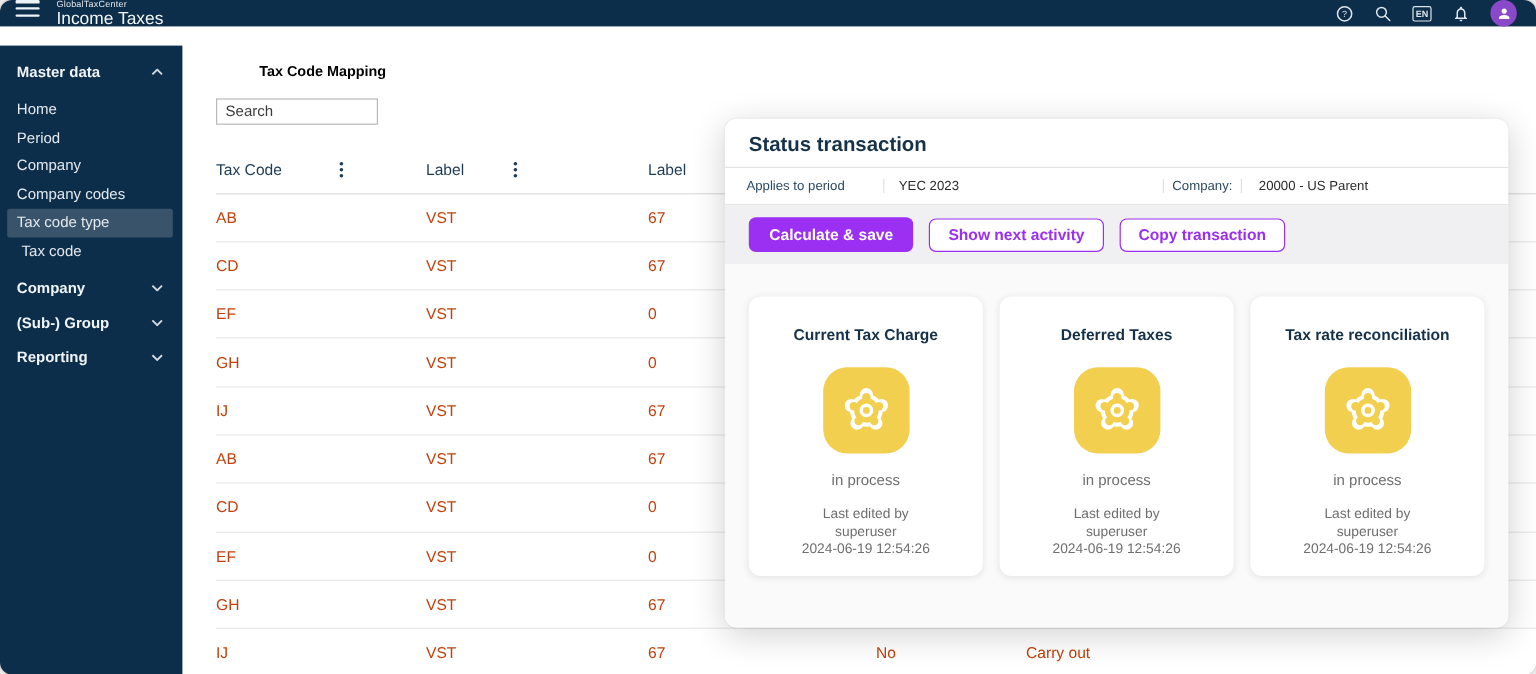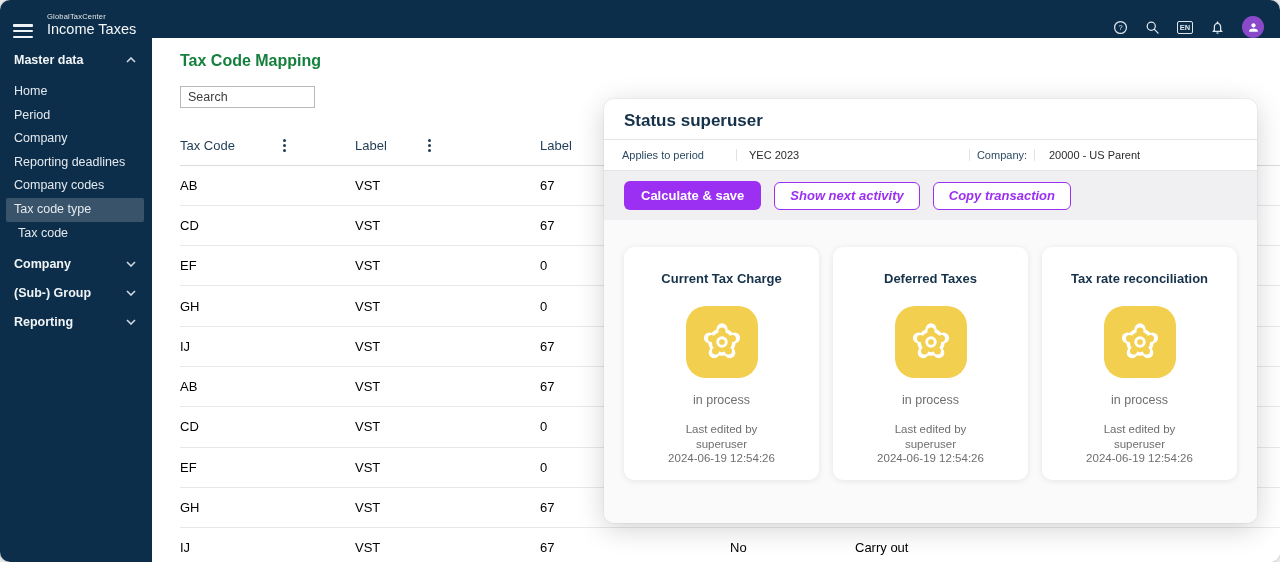--- a/index.html
+++ b/index.html
@@ -2,22 +2,22 @@
 <html><head>
 <meta charset="utf-8">
 <style>
   * { margin:0; padding:0; box-sizing:border-box; }
   html,body { background:#e9e9e9; }
   body { font-family:"Liberation Sans", sans-serif; }
   .screen { position:relative; width:1280px; height:562px; background:#fff;
             border-radius:10px; overflow:hidden; box-shadow:0 0 0 1px rgba(0,0,0,.08); }
 
   
-  .topbar { position:absolute; left:0; top:0; width:1280px; height:38px;
-            background:#0d2e4a; display:flex; align-items:flex-end; z-index:5; }
+  .topbar { position:absolute; left:0; top:0; width:1280px; height:22px;
+            background:#0d2e4a; display:flex; align-items:flex-start; z-index:5; }
   .burger { width:20px; height:14px; margin-left:13px; display:flex; flex-direction:column;
             justify-content:space-between; cursor:pointer; }
   .burger span { display:block; height:2.5px; background:#eef3f6; border-radius:1px; }
   .brand { margin-left:14px; color:#fff; line-height:1.1; }
   .brand-small { font-size:7.5px; color:rgba(255,255,255,.88); letter-spacing:.2px; }
   .brand-big { font-size:14.5px; color:#f2f6f8; margin-top:1px; }
   .top-icons { margin-left:auto; display:flex; align-items:center; gap:17px; margin-right:16px; }
   .tb-icon { width:15px; height:15px; display:flex; align-items:center; justify-content:center; cursor:pointer; }
   .tb-icon svg { display:block; }
   .lang-badge { min-width:16px; height:13px; border:1.2px solid #dde6ec; border-radius:2px;
@@ -36,56 +36,56 @@
   .side-list { list-style:none; margin-bottom:4px; }
   .side-item { line-height:23.6px; height:23.6px; padding-left:8px; margin:0 8px 0 6px;
                color:#e3e9ee; cursor:pointer; border-radius:2px; white-space:nowrap; }
   .side-item.selected { background:rgba(255,255,255,.18); }
   .side-item.indent { padding-left:12px; }
   .chev { display:block; }
 
   
   .main { position:absolute; left:152px; top:38px; width:1128px; height:524px;
           background:#fff; padding:14px 0 0 28px; }
-  .page-title { font-size:16px; font-weight:bold; color:#15803d; }
+  .page-title { font-size:12px; font-weight:bold; color:#000000;margin-left:36px; }
   .search-input { display:block; margin-top:16px; width:135px; height:22px;
                   border:1px solid #b9b9b9; border-radius:0; padding:0 7px;
                   font-size:12.5px; color:#333; font-family:"Liberation Sans",sans-serif; outline:none; }
   .search-input::placeholder { color:#3c3c3c; opacity:1; }
   table.grid { margin-top:18px; width:1100px; border-collapse:collapse; table-layout:fixed; }
   table.grid col.c1{width:175px} table.grid col.c2{width:185px} table.grid col.c3{width:190px}
   table.grid col.c4{width:125px} table.grid col.c5{width:auto}
   table.grid th { height:39px; text-align:left; font-size:13px; font-weight:500; color:#1f3c56;
                   border-bottom:1px solid #dcdcdc; vertical-align:middle; }
   .th-inner { display:flex; align-items:center; }
   .dots { display:inline-flex; flex-direction:column; gap:2.2px; cursor:pointer; padding:2px; }
   .dots i { width:3px; height:3px; border-radius:50%; background:#1f3c56; }
   th:nth-child(1) .dots { margin-left:46px; }
   th:nth-child(2) .dots { margin-left:39px; }
-  table.grid td { height:40.3px; font-size:13px; color:#000000;
+  table.grid td { height:40.3px; font-size:13px; color:#c2410c;
                   border-bottom:1px solid #e8e8e8; vertical-align:middle; }
 
   
   .modal { position:absolute; left:604px; top:99px; width:653px; height:424px; background:#fff;
            border-radius:10px; box-shadow:0 6px 28px rgba(0,0,0,.18), 0 0 0 1px rgba(0,0,0,.03);
            z-index:10; display:flex; flex-direction:column; overflow:hidden; }
   .modal-title { height:41px; padding:12px 20px 0; font-size:17px; font-weight:bold;
                  color:#16324a; border-bottom:1px solid #e4e4e4; }
   .modal-fields { height:31px; display:flex; align-items:center; border-bottom:1px solid #e4e4e4;
                   font-size:11px; }
   .mf-cell { display:flex; align-items:center; border-right:1px solid #e2e2e2; }
   .mf-period-label { width:133px; padding-left:18px; color:#2c4a63; }
   .mf-period-value { width:233px; padding-left:12px; color:#2b2b2b; cursor:pointer; }
   .mf-company-label { width:65px; justify-content:center; color:#2c4a63; }
   .mf-company-value { flex:1; padding-left:14px; color:#2b2b2b; border-right:none; cursor:pointer; }
   .modal-actions { background:#f0f0f2; padding:10px 20px; display:flex; gap:13px; align-items:center; }
   .btn { font-family:"Liberation Sans",sans-serif; font-size:13px; font-weight:bold;
          border-radius:6px; cursor:pointer; line-height:1; }
   .btn.filled { background:#9b2ff2; color:#fff; border:none; padding:8px 17px; }
-  .btn.outlined { background:#fff; color:#9b2ff2; border:1.5px solid #9b2ff2; padding:6.5px 15px;font-style:italic; }
+  .btn.outlined { background:#fff; color:#9b2ff2; border:1.5px solid #9b2ff2; padding:6.5px 15px; }
   .modal-body { flex:1; background:#fafafa; padding:12px 20px 0; }
   .milestones-title { margin-top:6px; font-size:13.5px; font-weight:bold; color:#16324a; }
   .cards { display:flex; gap:14px; margin-top:15px; }
   .card { width:197px; height:233px; background:#fff; border-radius:10px;
           box-shadow:0 1px 6px rgba(0,0,0,.09); display:flex; flex-direction:column;
           align-items:center; }
   .card-title { margin-top:24px; font-size:13px; font-weight:bold; color:#16324a; text-align:center; }
   .gear-badge { margin-top:20px; width:72px; height:72px; background:#f2cf4e; border-radius:20px;
                 display:flex; align-items:center; justify-content:center; cursor:pointer; }
   .card-status { margin-top:15px; font-size:12.5px; color:#6f6f6f; }
@@ -137,21 +137,20 @@
     <div class="side-head first">
       <span>Master data</span>
       <svg class="chev" width="10" height="6" viewBox="0 0 10 6">
           <polyline points="1,5 5,1 9,5" fill="none" stroke="#cfd9e0" stroke-width="1.6"></polyline>
         </svg>
     </div>
     <ul class="side-list" id="master-items">
         <li class="side-item">Home</li>
         <li class="side-item">Period</li>
         <li class="side-item">Company</li>
-        <li class="side-item">Reporting deadlines</li>
         <li class="side-item">Company codes</li>
         <li class="side-item selected">Tax code type</li>
         <li class="side-item indent">Tax code</li>
       </ul>
     <div class="side-head collapsed">
       <span>Company</span>
       <svg class="chev" width="10" height="6" viewBox="0 0 10 6">
           <polyline points="1,1 5,5 9,1" fill="none" stroke="#cfd9e0" stroke-width="1.6"></polyline>
         </svg>
     </div>
@@ -288,21 +287,21 @@
             <td>VST</td>
             <td>67</td>
             <td>No</td>
             <td>Carry out</td>
           </tr>
         </tbody>
     </table>
   </main>
 
   <section class="modal">
-    <div class="modal-title">Status superuser</div>
+    <div class="modal-title">Status transaction</div>
     <div class="modal-fields">
       <div class="mf-cell mf-period-label">Applies to period</div>
       <div class="mf-cell mf-period-value">YEC 2023</div>
       <div class="mf-cell mf-company-label">Company:</div>
       <div class="mf-cell mf-company-value">20000 - US Parent</div>
     </div>
     <div class="modal-actions" id="modal-actions">
         <button class="btn filled">Calculate &amp; save</button>
         <button class="btn outlined">Show next activity</button>
         <button class="btn outlined">Copy transaction</button>

